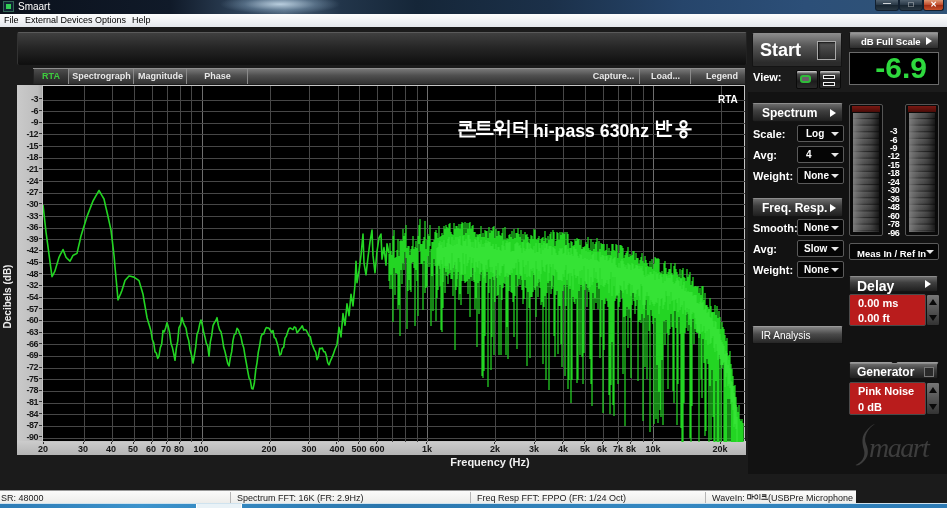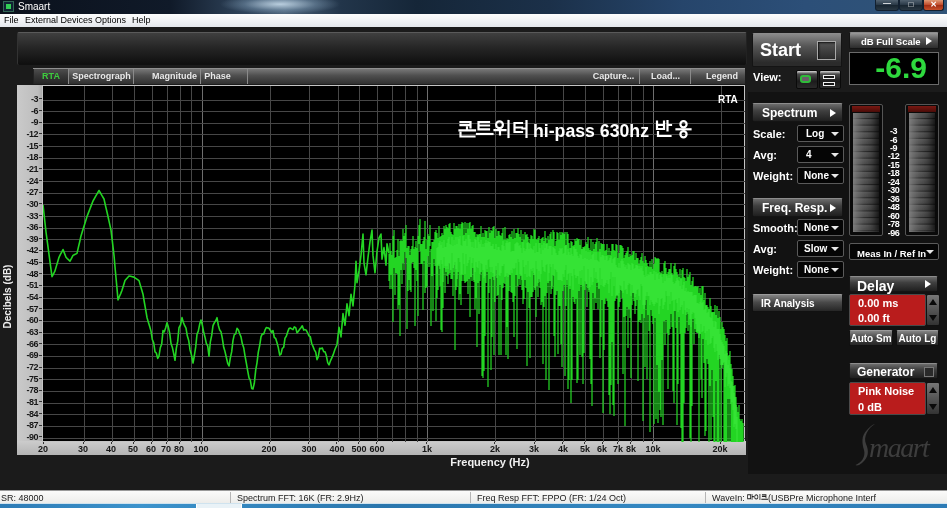--- a/index.html
+++ b/index.html
@@ -98,23 +98,23 @@
   font-size:9px; font-weight:bold; letter-spacing:-0.5px; }
 
 .vbox { position:absolute; background:#b91c1c; border:1px solid #4a4a4a; border-radius:2px; }
 .vbox span { position:absolute; left:8px; color:#fff; font-weight:bold; font-size:11px; }
 .spin { position:absolute; width:14px; background:linear-gradient(#777,#333); border:1px solid #111; border-radius:2px;}
 .spin .u,.spin .d { position:absolute; left:50%; margin-left:-4px; width:0; height:0; }
 .spin .u { top:4px; border-bottom:6px solid #0a0a0a; border-left:4px solid transparent; border-right:4px solid transparent; }
 .spin .d { bottom:4px; border-top:6px solid #0a0a0a; border-left:4px solid transparent; border-right:4px solid transparent; }
 .sbtn { position:absolute; background:linear-gradient(#848484,#4a4a4a 45%,#262626);
   border:1px solid #111; border-top:1px solid #9a9a9a; border-radius:2px;
-  color:#fff; font-weight:bold; font-size:10px; text-align:center; white-space:nowrap; overflow:hidden; }
-
-#status { position:absolute; left:0; top:490px; width:947px; height:13px;
+  color:#fff; font-weight:normal; font-size:10px; text-align:center; white-space:nowrap; overflow:hidden;margin-top:32px; }
+
+#status { position:absolute; left:0; top:490px; width:856px; height:13px;
   background:linear-gradient(#fbfbfa,#ededeb); border-top:1px solid #9a9a9a;
   color:#1a1a1a; font-size:9px; }
 #status span { position:absolute; top:2px; }
 #status .sep { position:absolute; top:1px; width:1px; height:11px; background:#b5b5b5; }
 #task { position:absolute; left:0; top:503px; width:947px; height:5px;
   background:linear-gradient(90deg,#2d7bb5,#3c93cc 15%,#2a76ad 40%,#3488c2 70%,#2d7bb5);
   border-top:1px solid #cfe3ef; }
 #task div { position:absolute; left:196px; top:0; width:46px; height:5px;
   background:#e9f2f7; border-left:1px solid #fff; border-right:1px solid #fff; }
 </style></head>
@@ -139,21 +139,21 @@
   <span style="left:4px">File</span>
     <span style="left:25px">External&nbsp;Devices</span>
   <span style="left:95px">Options</span>
     <span style="left:132px">Help</span>
 </div>
 <div id="toolbar"></div>
 <div style="position:absolute;left:748px;top:92px;width:199px;height:382px;background:#121212"></div>
 <div id="tabbar">
   <div class="tab first" style="left:0;width:36px">RTA</div>
   <div class="tab" style="left:37px;width:64px">Spectrograph</div>
-  <div class="tab" style="left:116px;width:52px">Magnitude</div>
+  <div class="tab" style="left:102px;width:52px">Magnitude</div>
   <div class="tab" style="left:155px;width:60px">Phase</div>
   <div class="tab" style="left:555px;width:52px">Capture...</div>
   <div class="tab" style="left:608px;width:50px">Load...</div>
   <div class="tab" style="left:659px;width:60px;border-right:none">Legend</div>
 </div>
 <div id="ystrip">
     <div class="yl" style="top:9px">-3</div>
     <div class="ytick" style="top:13px"></div>
     <div class="yl" style="top:21px">-6</div>
     <div class="ytick" style="top:25px"></div>
@@ -178,21 +178,21 @@
     <div class="yl" style="top:137px">-36</div>
     <div class="ytick" style="top:142px"></div>
     <div class="yl" style="top:149px">-39</div>
     <div class="ytick" style="top:153px"></div>
     <div class="yl" style="top:160px">-42</div>
     <div class="ytick" style="top:165px"></div>
     <div class="yl" style="top:172px">-45</div>
     <div class="ytick" style="top:177px"></div>
     <div class="yl" style="top:184px">-48</div>
     <div class="ytick" style="top:188px"></div>
-    <div class="yl" style="top:195px">-51</div>
+    <div class="yl" style="top:195px">-32</div>
     <div class="ytick" style="top:200px"></div>
     <div class="yl" style="top:207px">-54</div>
     <div class="ytick" style="top:212px"></div>
     <div class="yl" style="top:219px">-57</div>
     <div class="ytick" style="top:223px"></div>
     <div class="yl" style="top:230px">-60</div>
     <div class="ytick" style="top:235px"></div>
     <div class="yl" style="top:242px">-63</div>
     <div class="ytick" style="top:247px"></div>
     <div class="yl" style="top:254px">-66</div>

